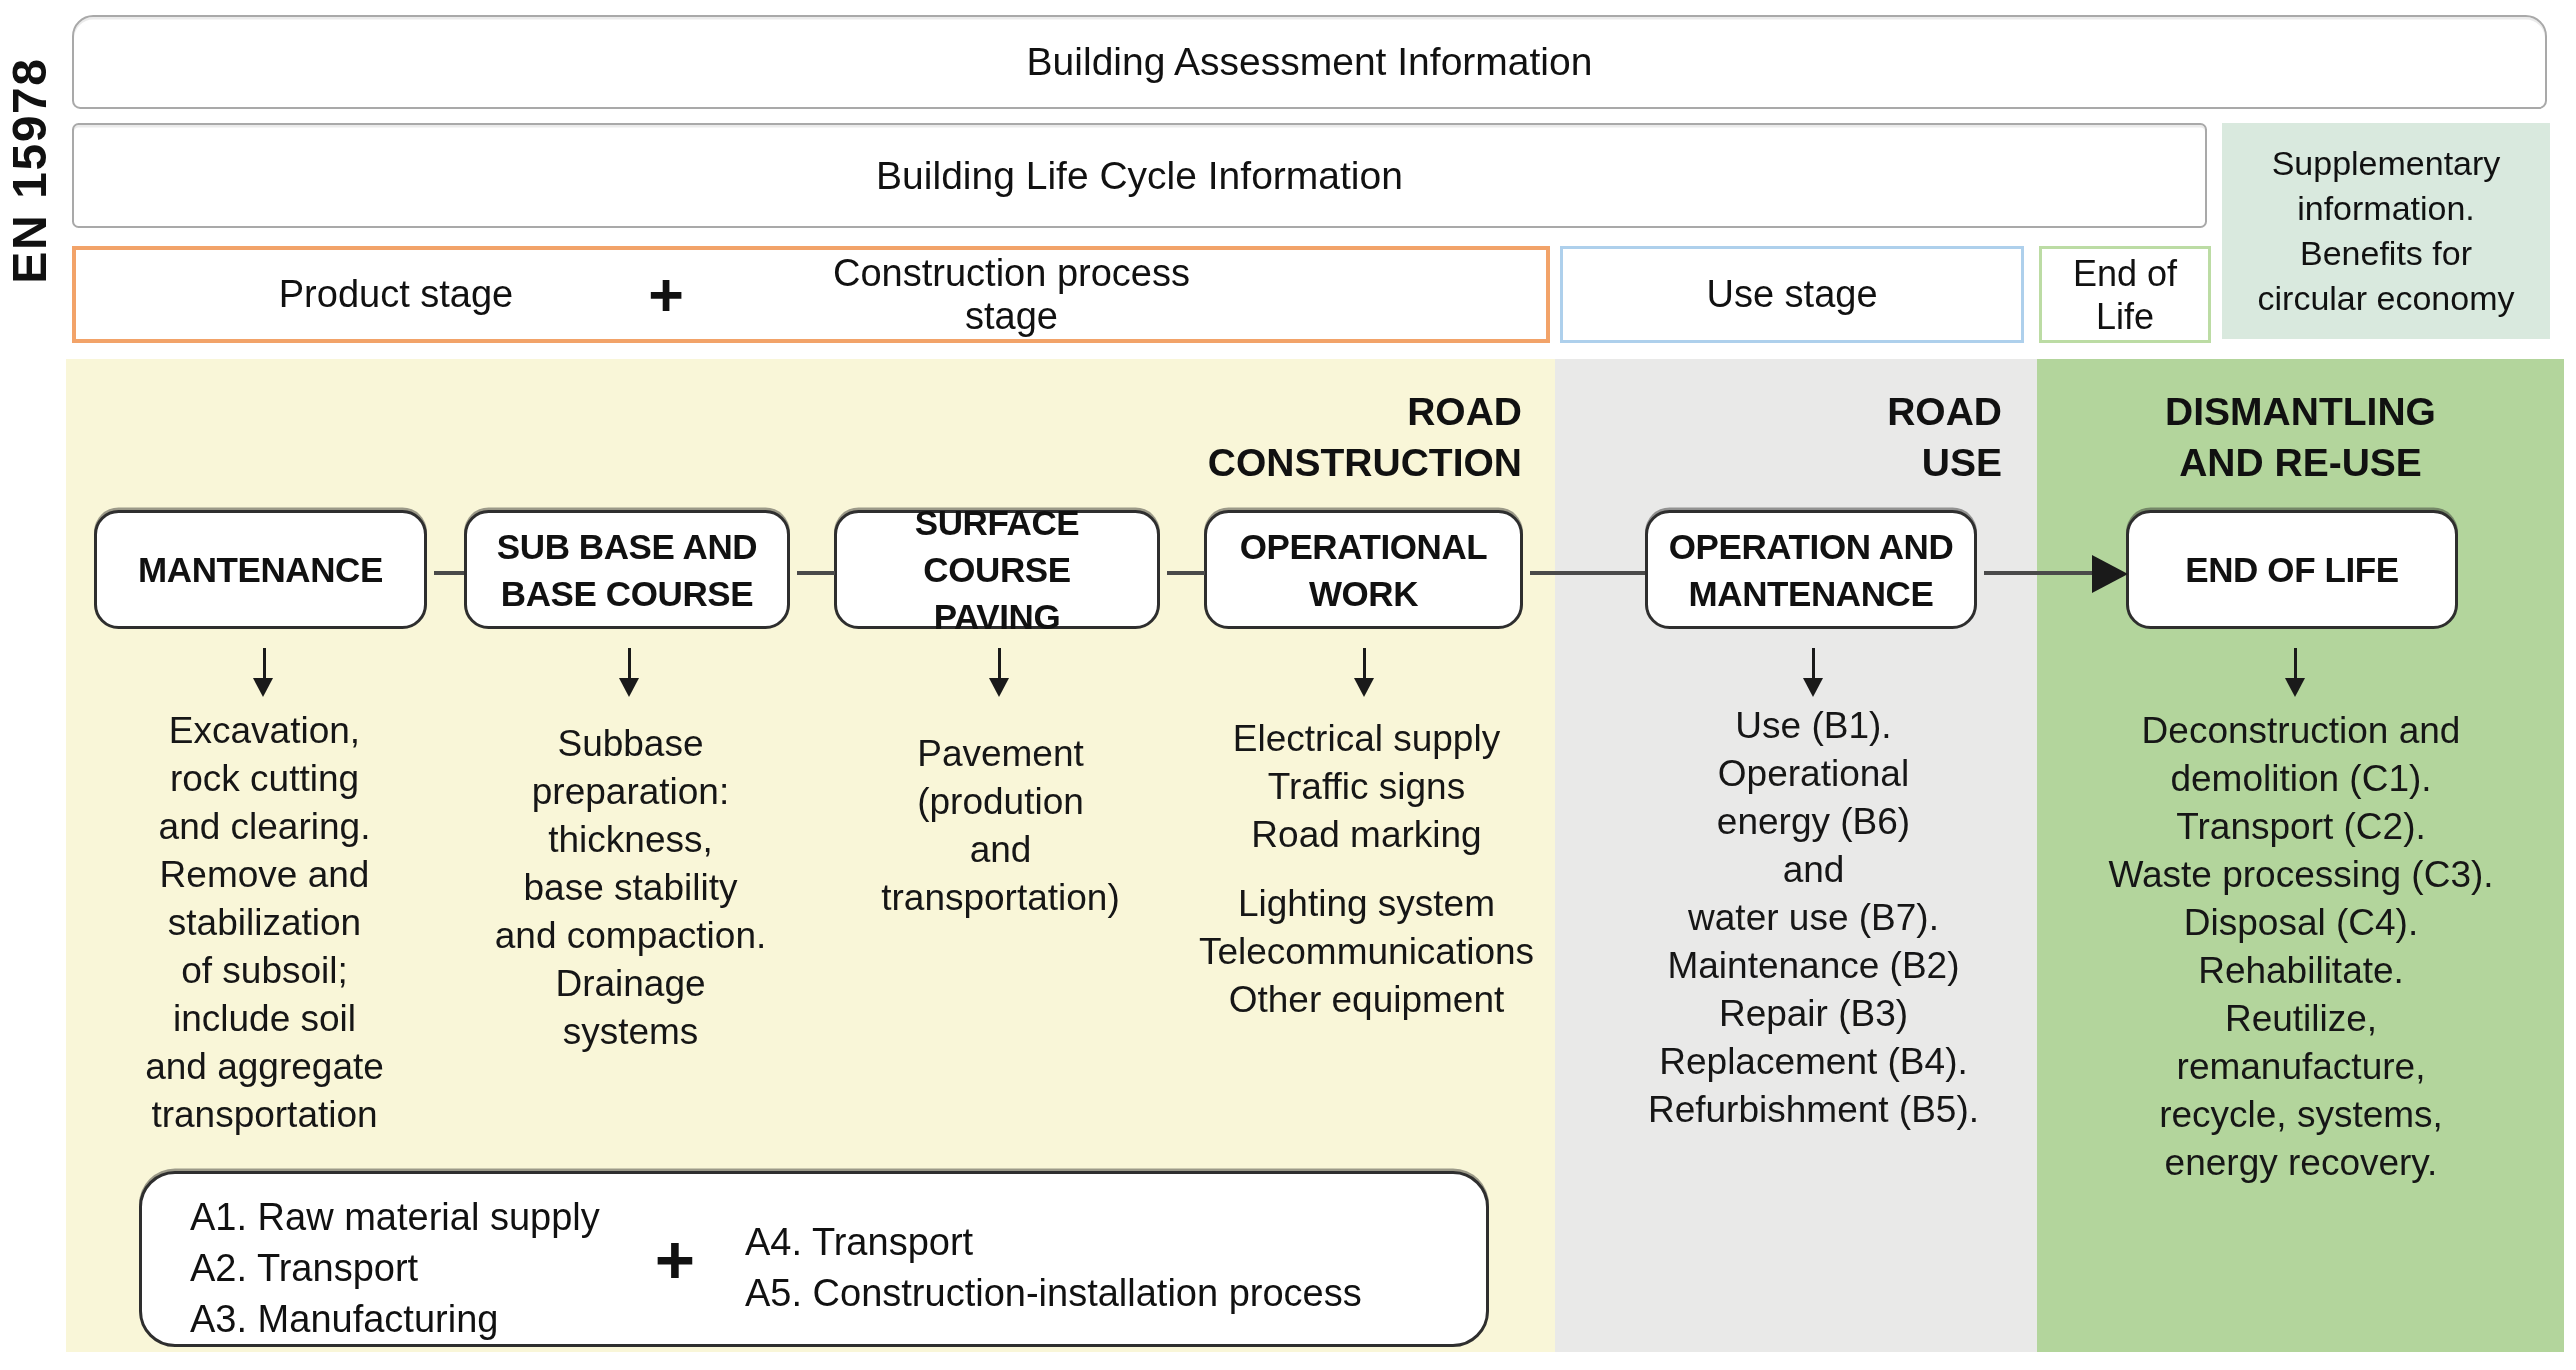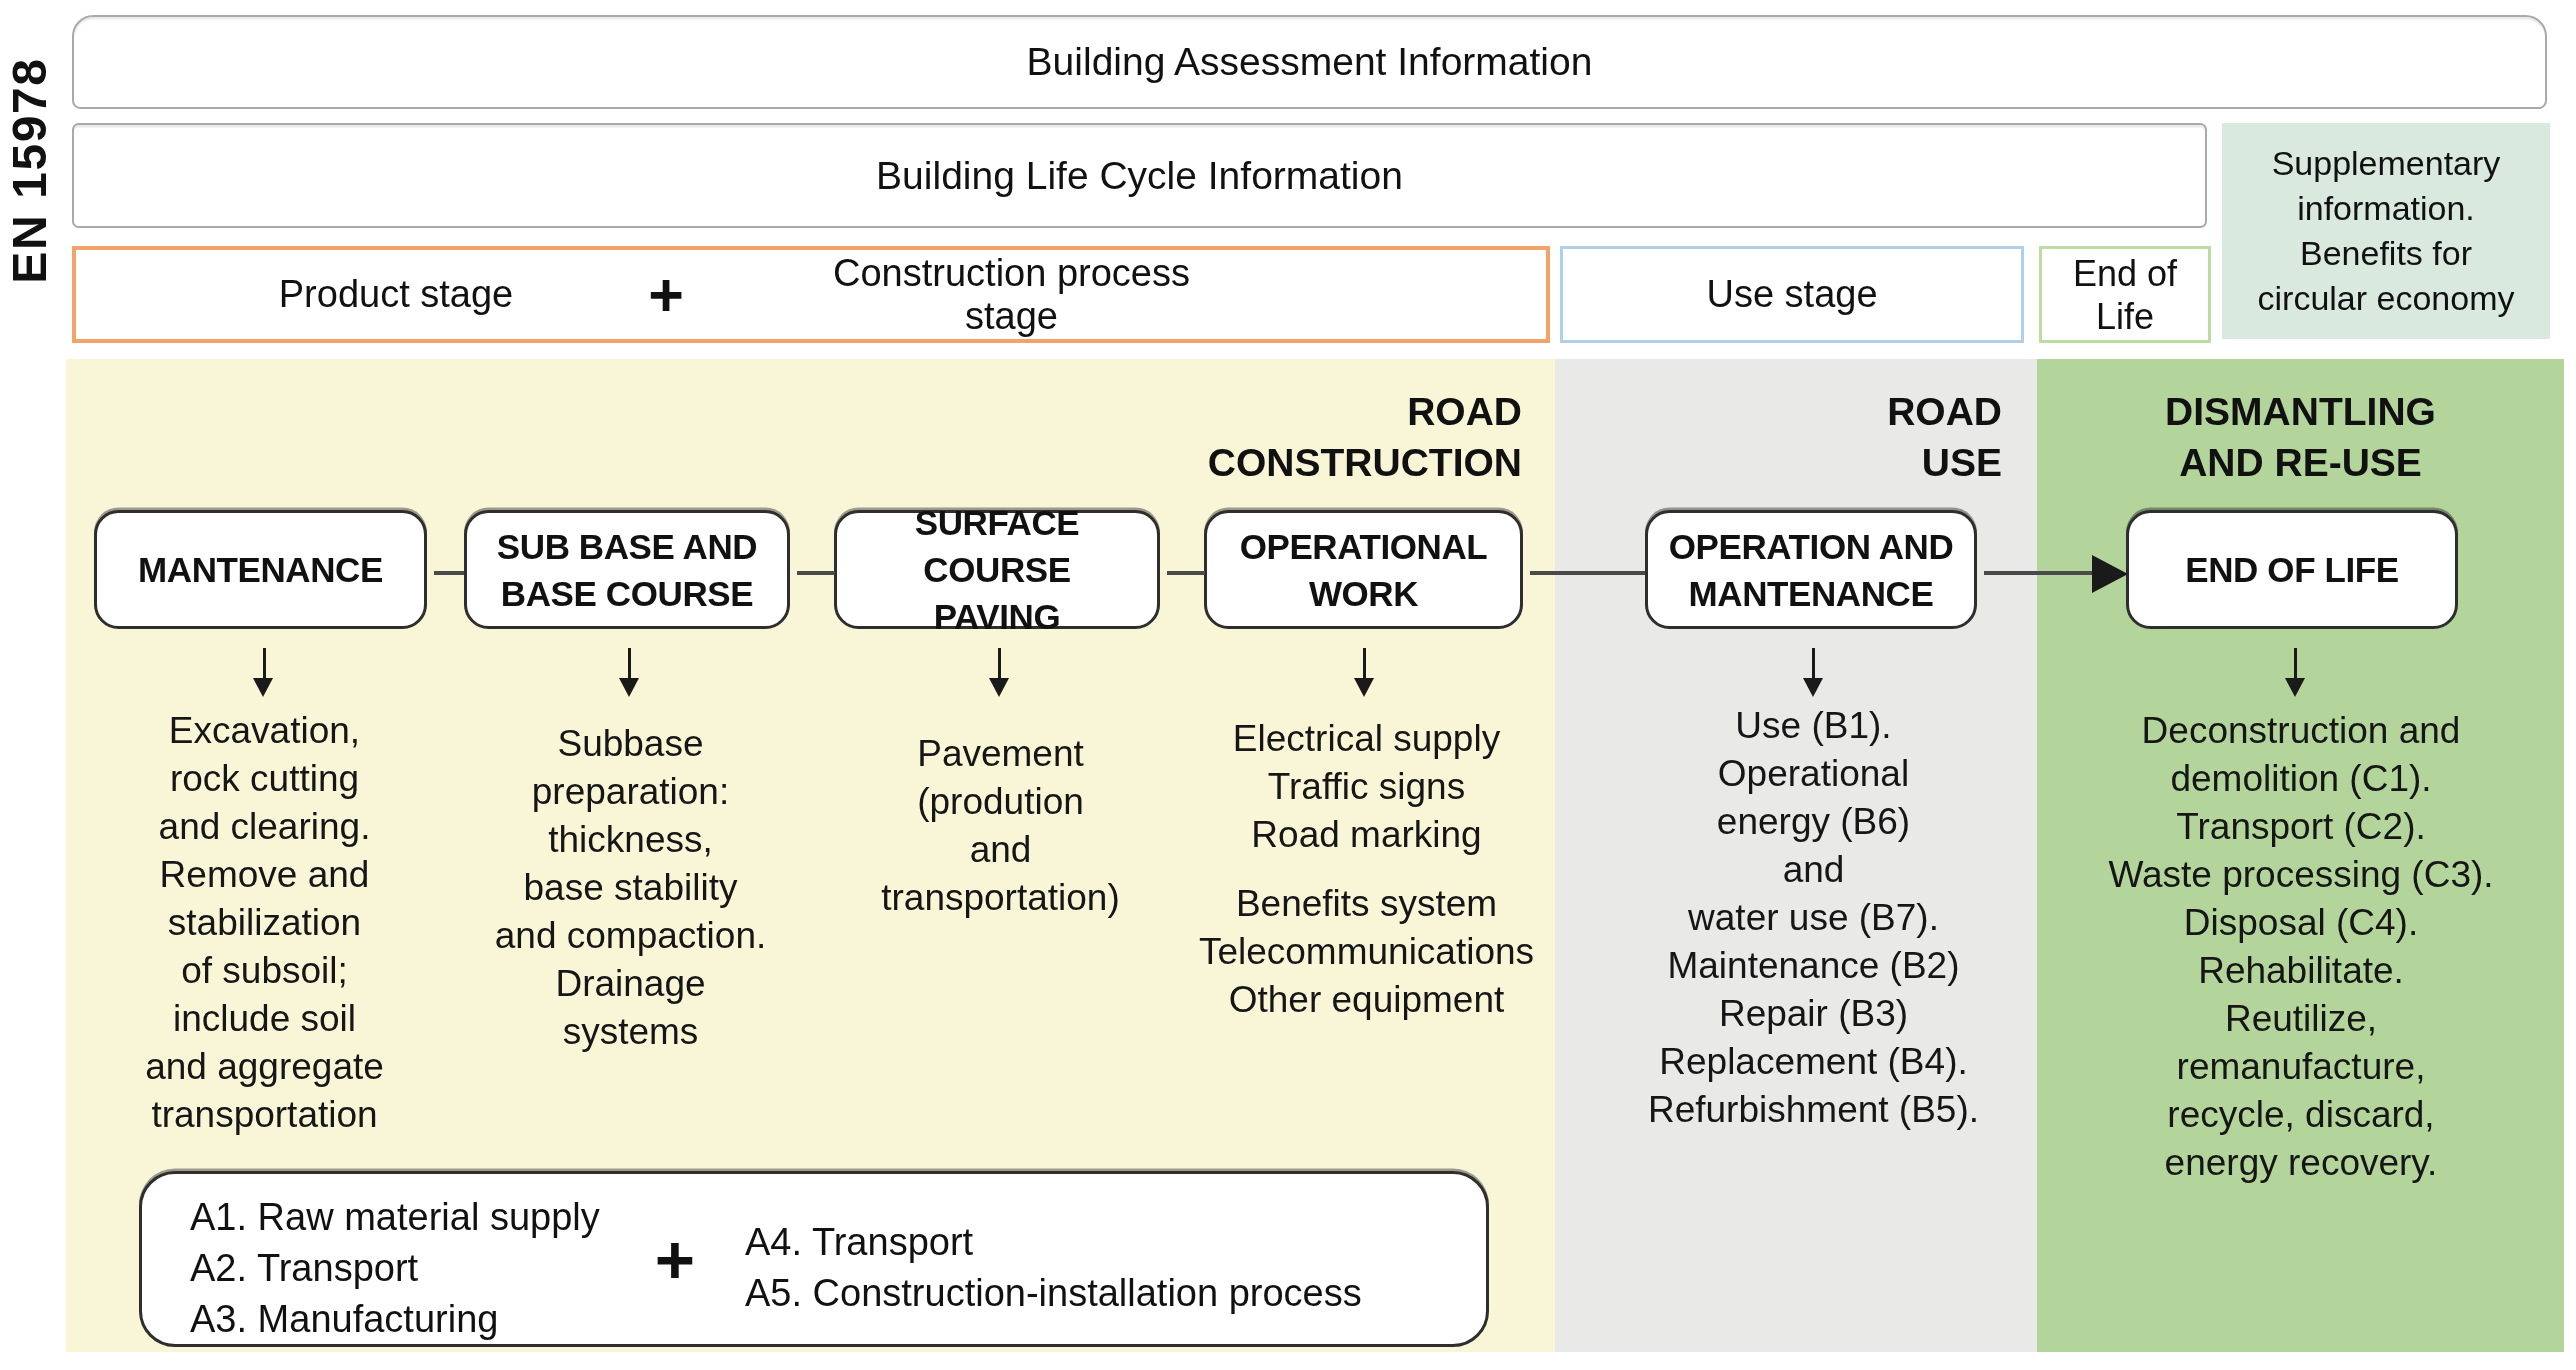--- a/index.html
+++ b/index.html
@@ -200,21 +200,21 @@
       <div>Pavement</div>
       <div>(prodution</div>
       <div>and</div>
       <div>transportation)</div>
     </div>
   <div class="desc" id="desc-operational">
       <div>Electrical supply</div>
       <div>Traffic signs</div>
       <div>Road marking</div>
       <div class="gap"></div>
-      <div>Benefits system</div>
+      <div>Lighting system</div>
       <div>Telecommunications</div>
       <div>Other equipment</div>
     </div>
   <div class="desc" id="desc-maintenance">
       <div>Use (B1).</div>
       <div>Operational</div>
       <div>energy (B6)</div>
       <div>and</div>
       <div>water use (B7).</div>
       <div>Maintenance (B2)</div>
@@ -224,21 +224,21 @@
     </div>
   <div class="desc" id="desc-endoflife">
       <div>Deconstruction and</div>
       <div>demolition (C1).</div>
       <div>Transport (C2).</div>
       <div>Waste processing (C3).</div>
       <div>Disposal (C4).</div>
       <div>Rehabilitate.</div>
       <div>Reutilize,</div>
       <div>remanufacture,</div>
-      <div>recycle, discard,</div>
+      <div>recycle, systems,</div>
       <div>energy recovery.</div>
     </div>
 
   <div id="a-box">
     <div id="a-left">
         <div>A1. Raw material supply</div>
         <div>A2. Transport</div>
         <div>A3. Manufacturing</div>
       </div>
     <div id="a-plus">+</div>

